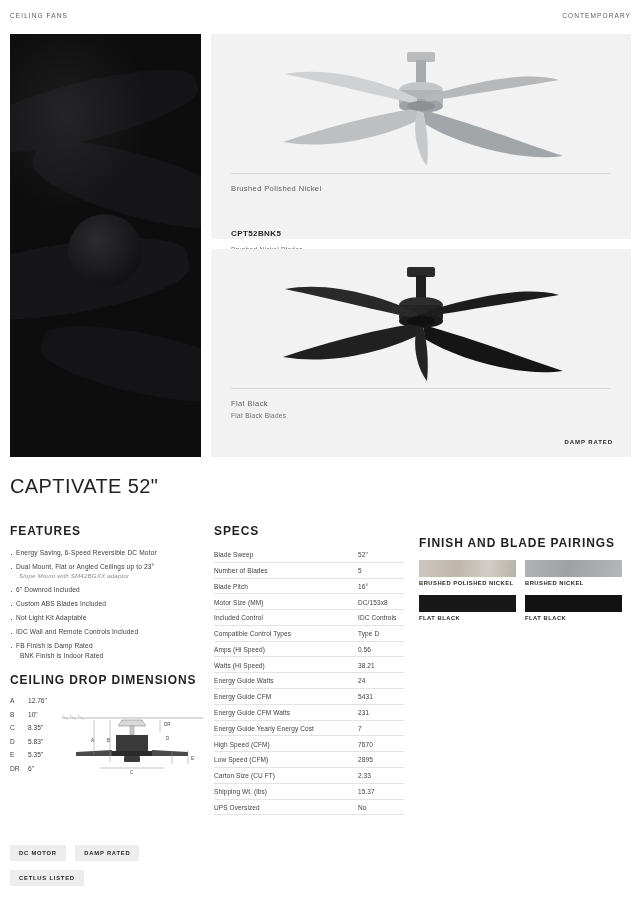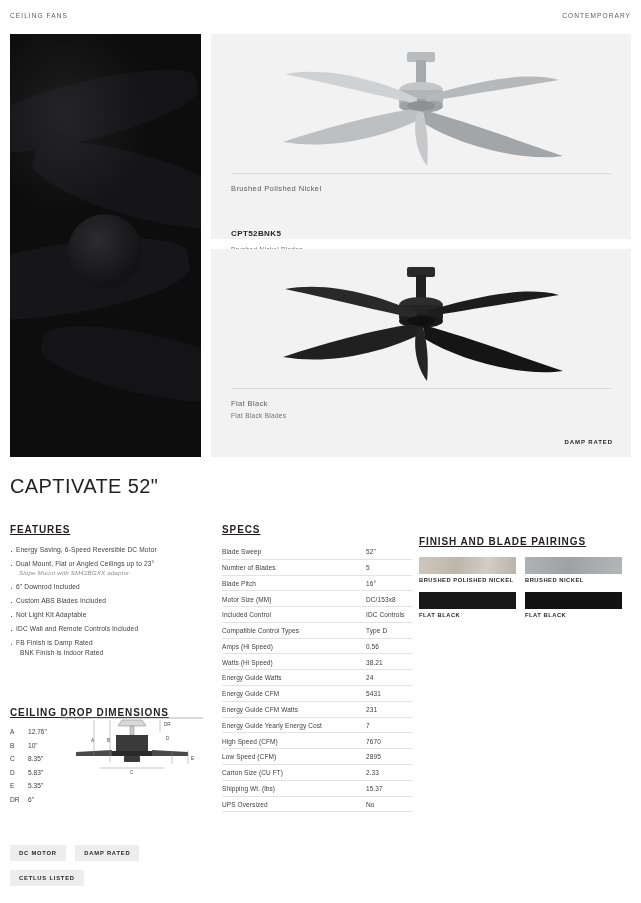--- a/index.html
+++ b/index.html
@@ -120,26 +120,25 @@
     left: 10px; top: 475px;
     font-size: 20px;
     letter-spacing: 0.4px;
     font-weight: 400;
     color: #231f20;
     font-family: "Liberation Sans", sans-serif;
   }
 
   
   .sec-head {
-    font-size: 10px;
+    font-size: 12px;
     font-weight: bold;
     letter-spacing: 0.9px;
     color: #231f20;
     text-transform: uppercase;
-    text-decoration: underline;
   }
 
   
   .features { position: absolute; left: 10px; top: 524px; width: 195px; }
   .features ul { list-style: none; margin: 10px 0 0 0; padding: 0; }
   .features li {
     font-size: 6.6px;
     color: #3d3d3d;
     line-height: 1.45;
     margin-bottom: 4.5px;
@@ -157,29 +156,29 @@
   .features li .sub {
     display: block;
     color: #8e8e8e;
     font-style: italic;
     font-size: 6.2px;
     padding-left: 3px;
   }
   .features li .nb { display:block; padding-left: 4px; }
 
   
-  .drop { position: absolute; left: 10px; top: 707px; width: 200px; }
+  .drop { position: absolute; left: 10px; top: 673px; width: 200px; }
   .drop .tbl { margin-top: 10px; font-size: 6.6px; color: #3d3d3d; }
   .drop .row { display: flex; margin-bottom: 6.5px; }
   .drop .row .k { width: 18px; color: #3d3d3d; }
   .drop .row .v { color: #3d3d3d; }
   .drop-diagram { position: absolute; left: 60px; top: 712px; width: 145px; height: 70px; }
 
   
-  .specs { position: absolute; left: 222px; top: 524px; width: 190px; }
+  .specs { position: absolute; left: 214px; top: 524px; width: 190px; }
   .spec-list { margin-top: 9px; }
   .spec-row {
     display: flex;
     justify-content: space-between;
     border-bottom: 1px solid #e3e3e3;
     padding: 4.2px 0 3.6px 0;
     font-size: 6.5px;
     color: #3d3d3d;
     letter-spacing: 0.1px;
   }

